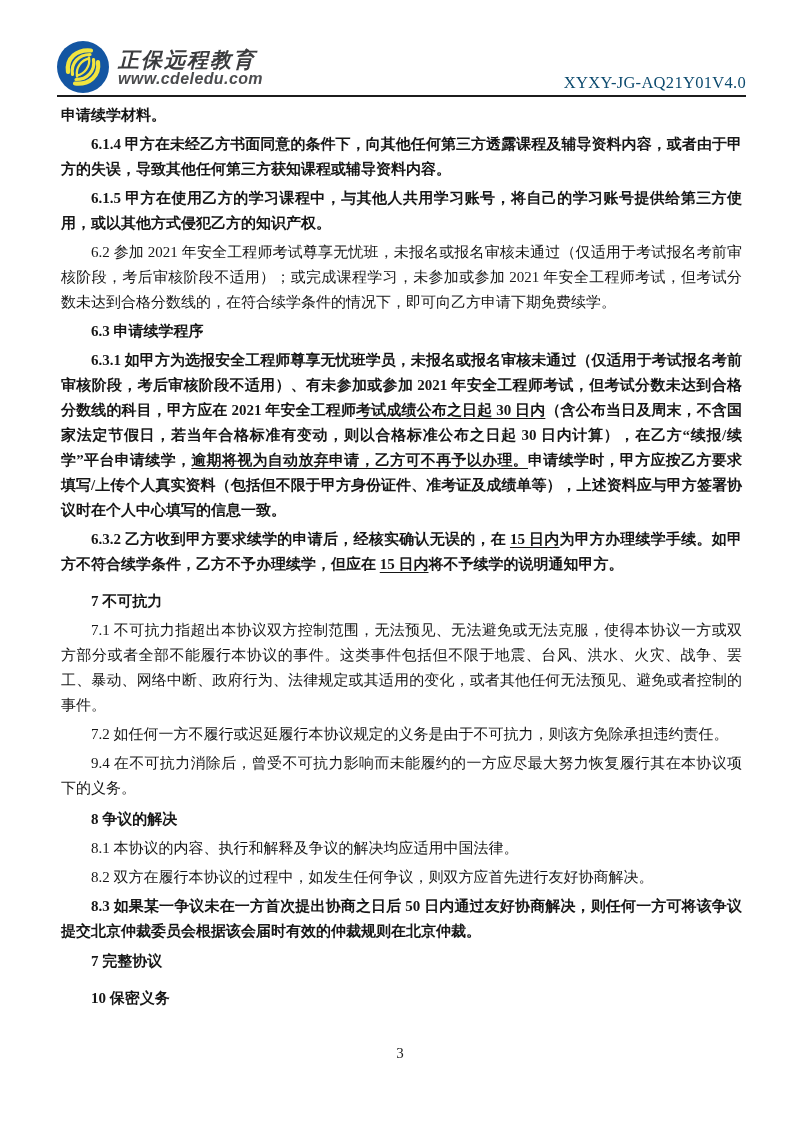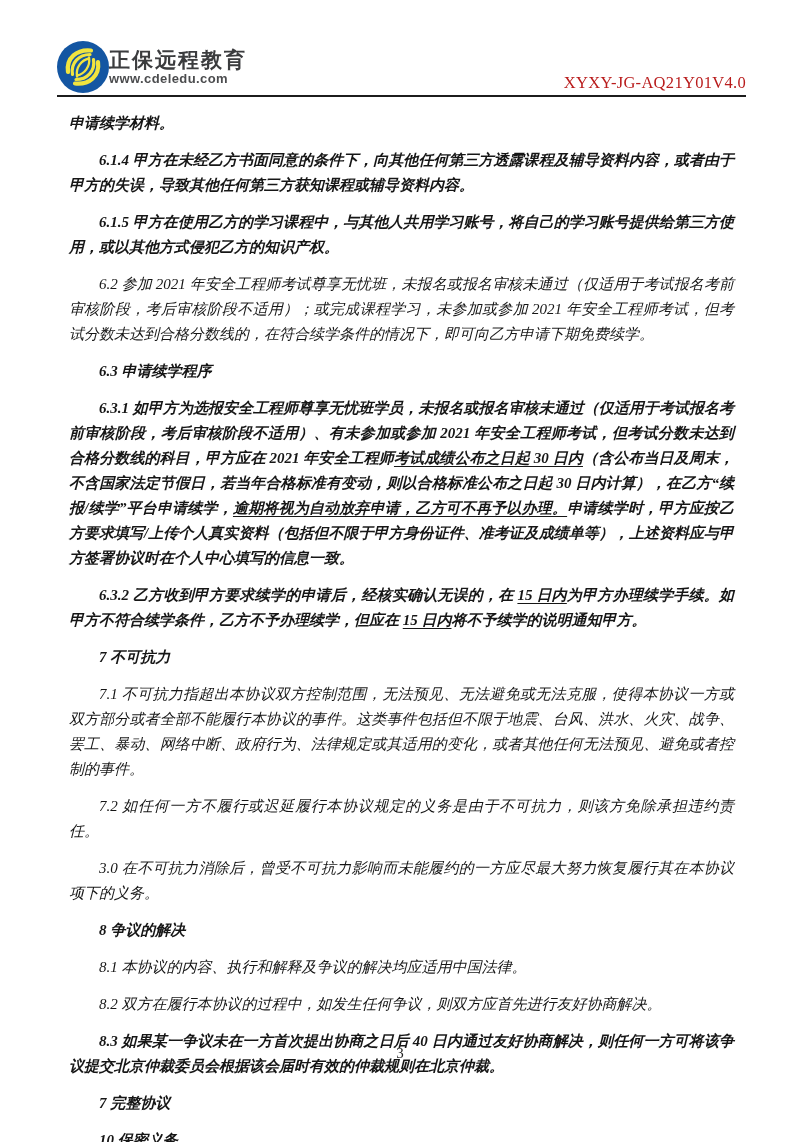--- a/index.html
+++ b/index.html
@@ -13,43 +13,43 @@
   }
   
   .header{
     position:absolute;left:57px;right:54px;top:36px;
     height:59px;
     border-bottom:2.5px solid #1c1c1c;
     display:flex;align-items:flex-end;justify-content:space-between;
   }
   .logo{display:flex;align-items:center;padding-bottom:2px;}
   .logo-mark{width:52px;height:52px;display:block;}
-  .logo-text{margin-left:0;display:flex;flex-direction:column;justify-content:center;}
+  .logo-text{margin-left:9px;display:flex;flex-direction:column;justify-content:center;font-style:italic;}
   .brand-cn{
     font-family:"Liberation Sans","DejaVu Sans",sans-serif;
     font-weight:bold;font-size:21px;line-height:23px;
     letter-spacing:2px;color:#3b3c3e;
   }
   .brand-url{
     font-family:"Liberation Sans","DejaVu Sans",sans-serif;
-    font-weight:bold;font-size:13px;line-height:15px;
+    font-weight:bold;font-size:16px;line-height:15px;
     letter-spacing:.4px;color:#4b4c4e;
   }
   .doc-code{
     font-size:16.5px;line-height:18px;
-    padding-bottom:3px;color:#b91c1c;
+    padding-bottom:3px;color:#0c4a6e;
     letter-spacing:.3px;
   }
   
   .content{
     position:absolute;left:57px;top:99px;width:689px;
     font-size:15px;line-height:25px;
     text-align:justify;text-justify:inter-ideograph;
   }
-  .content p{margin:12px;font-style:italic;}
+  .content p{margin:4px;}
   .ind{text-indent:2em;}
   .b{font-weight:bold;}
   .u{text-decoration:underline;text-underline-offset:3px;text-decoration-thickness:1.3px;}
   .mt12{margin-top:12px !important;}
   .mt6{margin-top:6px !important;}
   .mt5{margin-top:5px !important;}
   
   .footer{
     position:absolute;left:0;top:1045px;width:100%;
     text-align:center;font-size:15px;color:#222;
@@ -87,24 +87,24 @@
     <p class="b">申请续学材料。</p>
     <p class="b ind">6.1.4 甲方在未经乙方书面同意的条件下，向其他任何第三方透露课程及辅导资料内容，或者由于甲方的失误，导致其他任何第三方获知课程或辅导资料内容。</p>
     <p class="b ind">6.1.5 甲方在使用乙方的学习课程中，与其他人共用学习账号，将自己的学习账号提供给第三方使用，或以其他方式侵犯乙方的知识产权。</p>
     <p class="ind">6.2 参加 2021 年安全工程师考试尊享无忧班，未报名或报名审核未通过（仅适用于考试报名考前审核阶段，考后审核阶段不适用）；或完成课程学习，未参加或参加 2021 年安全工程师考试，但考试分数未达到合格分数线的，在符合续学条件的情况下，即可向乙方申请下期免费续学。</p>
     <p class="b ind">6.3 申请续学程序</p>
     <p class="b ind"><span>6.3.1 如甲方为选报安全工程师尊享无忧班学员，未报名或报名审核未通过（仅适用于考试报名考前审核阶段，考后审核阶段不适用）、有未参加或参加 2021 年安全工程师考试，但考试分数未达到合格分数线的科目，甲方应在 2021 年安全工程师</span><span class="u">考试成绩公布之日起 30 日内</span><span>（含公布当日及周末，不含国家法定节假日，若当年合格标准有变动，则以合格标准公布之日起 30 日内计算），在乙方“续报/续学”平台申请续学，</span><span class="u">逾期将视为自动放弃申请，乙方可不再予以办理。</span><span>申请续学时，甲方应按乙方要求填写/上传个人真实资料（包括但不限于甲方身份证件、准考证及成绩单等），上述资料应与甲方签署协议时在个人中心填写的信息一致。</span></p>
     <p class="b ind"><span>6.3.2 乙方收到甲方要求续学的申请后，经核实确认无误的，在 </span><span class="u">15 日内</span><span>为甲方办理续学手续。如甲方不符合续学条件，乙方不予办理续学，但应在 </span><span class="u">15 日内</span><span>将不予续学的说明通知甲方。</span></p>
     <p class="b ind mt12">7 不可抗力</p>
     <p class="ind">7.1 不可抗力指超出本协议双方控制范围，无法预见、无法避免或无法克服，使得本协议一方或双方部分或者全部不能履行本协议的事件。这类事件包括但不限于地震、台风、洪水、火灾、战争、罢工、暴动、网络中断、政府行为、法律规定或其适用的变化，或者其他任何无法预见、避免或者控制的事件。</p>
     <p class="ind">7.2 如任何一方不履行或迟延履行本协议规定的义务是由于不可抗力，则该方免除承担违约责任。</p>
-    <p class="ind">3.0 在不可抗力消除后，曾受不可抗力影响而未能履约的一方应尽最大努力恢复履行其在本协议项下的义务。</p>
+    <p class="ind">9.4 在不可抗力消除后，曾受不可抗力影响而未能履约的一方应尽最大努力恢复履行其在本协议项下的义务。</p>
     <p class="b ind mt6">8 争议的解决</p>
     <p class="ind">8.1 本协议的内容、执行和解释及争议的解决均应适用中国法律。</p>
     <p class="ind">8.2 双方在履行本协议的过程中，如发生任何争议，则双方应首先进行友好协商解决。</p>
-    <p class="b ind">8.3 如果某一争议未在一方首次提出协商之日后 40 日内通过友好协商解决，则任何一方可将该争议提交北京仲裁委员会根据该会届时有效的仲裁规则在北京仲裁。</p>
+    <p class="b ind">8.3 如果某一争议未在一方首次提出协商之日后 50 日内通过友好协商解决，则任何一方可将该争议提交北京仲裁委员会根据该会届时有效的仲裁规则在北京仲裁。</p>
     <p class="b ind mt5">7 完整协议</p>
     <p class="b ind mt12">10 保密义务</p>
   </div>
 
   <div class="footer">3</div>
 
 </div>
 
 </body></html>

